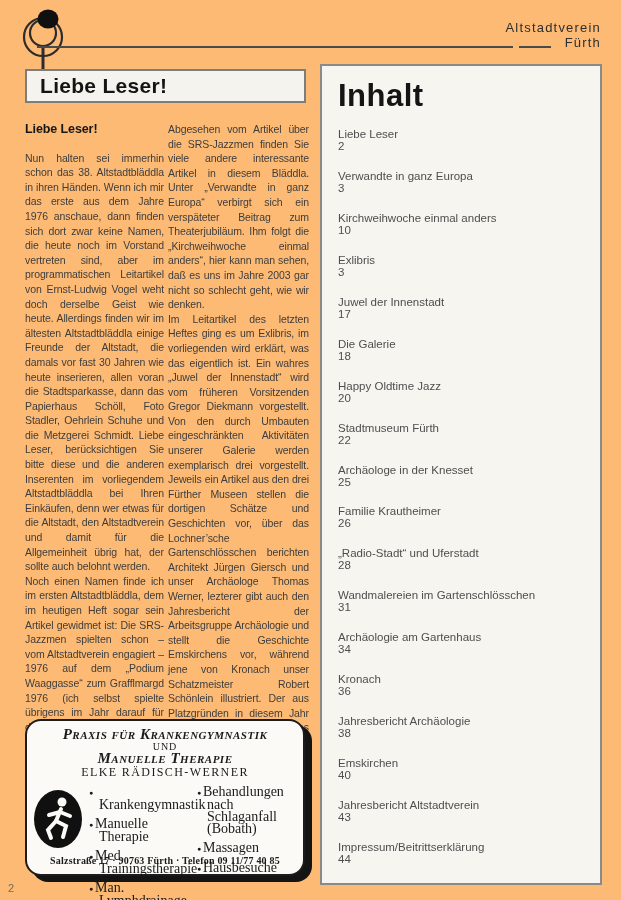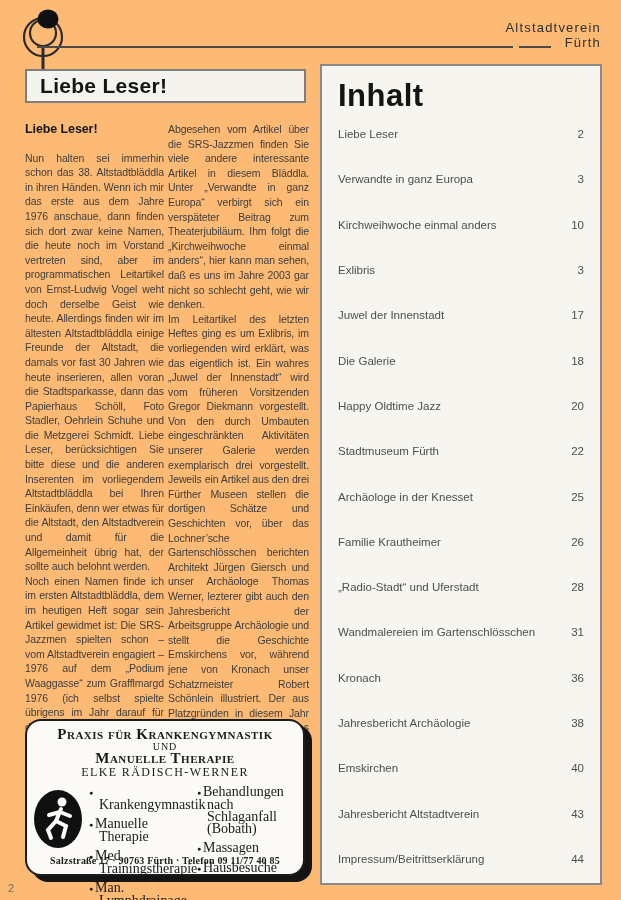--- a/index.html
+++ b/index.html
@@ -42,33 +42,33 @@
   .col .sig { margin-top:18px; text-align:left; }
 
   
   #inhalt-box {
     position:absolute; left:320px; top:64px; width:282px; height:821px;
     border:2px solid #8a8a8a; background:#f6f5f0;
     padding:12px 16px 18px 16px; display:flex; flex-direction:column;
   }
   #inhalt-title { font-size:31px; font-weight:bold; color:#151515; letter-spacing:.5px; margin-bottom:6px; }
   #toc { flex:1; display:flex; flex-direction:column; justify-content:space-between; padding-top:8px; }
-  .toc-row { display:flex; justify-content:space-between; align-items:baseline; font-size:11.5px; color:#4e4e4e; }
+  .toc-row { display:flex; justify-content:space-between; align-items:baseline; font-size:11.5px; color:#4e4e4e;flex-direction:column; }
   .toc-row .pg { color:#4e4e4e; }
 
   
   #ad-box {
     position:absolute; left:25px; top:719px; width:280px; height:157px;
     background:#fbfaf6; border:2px solid #1c1c1c; border-radius:16px;
     box-shadow:7px 6px 0 0 #141414;
     font-family:"Liberation Serif", serif; color:#1a1a1a;
     padding-top:7px;
   }
   #ad-head { text-align:center; line-height:13px; }
-  .sc { font-variant:small-caps; font-weight:600; font-size:15px; letter-spacing:.5px; }
+  .sc { font-variant:small-caps; font-weight:600; font-size:15px; letter-spacing:.5px;font-style:italic; }
   #ad-und { font-size:10px; letter-spacing:1px; line-height:11px; }
   #ad-name { font-size:12px; letter-spacing:1.4px; line-height:14px; }
   #ad-mid { display:flex; margin-top:7px; }
   #runner { flex:0 0 62px; display:flex; justify-content:center; padding-top:2px; }
   .svc-col { font-size:14px; line-height:12px; }
   .svc-col.c1 { width:108px; }
   .svc-col.c2 { width:104px; }
   .svc { margin-bottom:7px; padding-left:10px; text-indent:-10px; }
   .svc::before { content:"● "; font-size:7px; vertical-align:1px; }
   #ad-address {
@@ -156,20 +156,24 @@
           <span>Familie Krautheimer</span>
           <span class="pg">26</span>
         </div>
       <div class="toc-row">
           <span>„Radio-Stadt“ und Uferstadt</span>
           <span class="pg">28</span>
         </div>
       <div class="toc-row">
           <span>Wandmalereien im Gartenschlösschen</span>
           <span class="pg">31</span>
+        </div>
+      <div class="toc-row">
+          <span>Archäologie am Gartenhaus</span>
+          <span class="pg">34</span>
         </div>
       <div class="toc-row">
           <span>Kronach</span>
           <span class="pg">36</span>
         </div>
       <div class="toc-row">
           <span>Jahresbericht Archäologie</span>
           <span class="pg">38</span>
         </div>
       <div class="toc-row">

